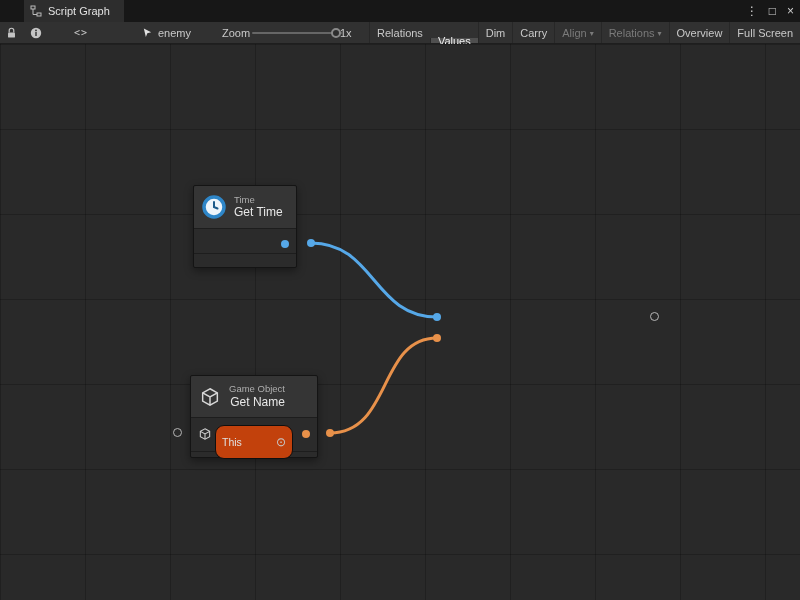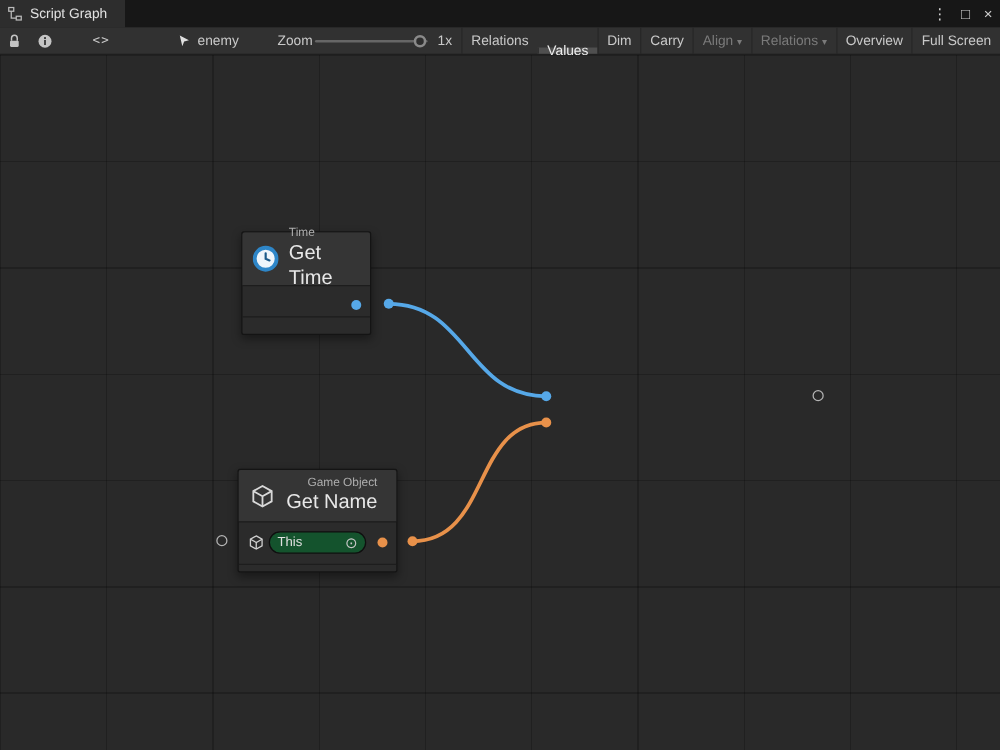--- a/index.html
+++ b/index.html
@@ -1,21 +1,21 @@
 <!DOCTYPE html>
 <html><head>
 <meta charset="utf-8">
 <style>
   * { box-sizing: border-box; margin: 0; padding: 0; }
   html,body { width:800px; height:600px; overflow:hidden; }
   body { font-family:"Liberation Sans",sans-serif; background:#2a2a2a; color:#ddd; user-select:none; }
   #app { position:relative; width:800px; height:600px; }
 
   
-  .titlebar { position:absolute; top:0; left:0; right:0; height:22px; background:#171717; display:flex; align-items:center; }
+  .titlebar { position:absolute; top:0; left:0; right:0; height:22px; background:#171717; display:flex; align-items:center;padding-left:24px; }
   .tab { height:22px; display:flex; align-items:center; gap:6px; padding:0 14px 0 6px; background:#2d2d2d; font-size:11px; color:#e2e2e2; }
   .win-controls { position:absolute; right:6px; top:0; height:22px; display:flex; align-items:center; gap:11px; font-size:12px; color:#cfcfcf; }
   .win-controls span { cursor:default; }
 
   
   .toolbar { position:absolute; top:22px; left:0; right:0; height:22px; background:#313131; border-bottom:1px solid #1e1e1e; font-size:11px; color:#c9c9c9; }
   .toolbar .abs { position:absolute; top:0; height:21px; display:flex; align-items:center; }
   .tb-btns { position:absolute; right:0; top:0; height:21px; display:flex; }
   .tb-btn { display:flex; align-items:center; gap:3px; padding:0 7px; border-left:1px solid #272727; white-space:nowrap; }
   .tb-btn.active { background:#4f4f4f; color:#eee;margin-top:16px; }
@@ -33,40 +33,40 @@
   }
   .wires { position:absolute; left:0; top:0; }
 
   
   .node { position:absolute; background:#2b2b2b; border:1px solid #141414; border-radius:2px; box-shadow:0 3px 8px rgba(0,0,0,.4); }
   .node.selected { border:1px solid #4a8fe0; box-shadow:0 0 0 1px rgba(74,143,224,.35), 0 3px 8px rgba(0,0,0,.4); }
   .hdrblock { position:absolute; left:0; top:0; right:0; background:#353535; border-radius:2px 2px 0 0; }
   .node-header { position:absolute; left:0; top:0; right:0; display:flex; align-items:center; gap:8px; padding:0 8px; }
   .ntxt { display:flex; flex-direction:column; line-height:1.25; }
   .cat { font-size:9.5px; color:#aeaeae; }
-  .ttl { font-size:16px; color:#e8e8e8; }
+  .ttl { font-size:12px; color:#e8e8e8; }
   .sep { position:absolute; left:0; right:0; height:1px; background:#1d1d1d; }
   .port-dot { position:absolute; width:8px; height:8px; border-radius:50%; }
   .dot-blue { background:#56a8e8; }
   .dot-orange { background:#e8914a; }
   .dot-gray { background:#9c9c9c; }
   .plabel { position:absolute; font-size:11px; color:#cfcfcf; }
   .empty-port { position:absolute; width:9px; height:9px; border:1px solid #b5b5b5; border-radius:50%; }
 
   
   .fx { position:absolute; left:12px; top:6px; font-family:"DejaVu Serif",serif; font-style:italic; font-weight:bold; font-size:17px; color:#f0f0f0; }
   .f-title { position:absolute; left:40px; top:12px; font-size:12px; color:#e8e8e8; }
   .expr { position:absolute; left:40px; top:30px; width:152px; height:32px; background:#1f1f1f; border:1px solid #848484; border-radius:3px; padding:2px 5px; overflow:hidden; }
   .expr-text { display:block; width:118px; font-size:10.5px; line-height:13px; color:#e2e2e2; }
   .inputs-label { position:absolute; left:44px; top:67px; font-size:11px; color:#d2d2d2; }
   .inputs-count { position:absolute; left:84px; top:64px; width:15px; height:15px; background:#454545; border:1px solid #1a1a1a; border-radius:2px; font-size:10px; line-height:14px; text-align:center; color:#e2e2e2; }
 
   
   .mini-icon { position:absolute; display:inline-flex; }
-  .this-field { position:absolute; display:flex; align-items:center; background:#14532d; border:1px solid #0f0f0f; border-radius:9px; padding:0 6px; font-size:10.5px; color:#e0e0e0; }
+  .this-field { position:absolute; display:flex; align-items:center; background:#c2410c; border:1px solid #0f0f0f; border-radius:9px; padding:16px 6px; font-size:10.5px; color:#e0e0e0; }
   .picker { margin-left:auto; font-size:12px; color:#c8c8c8; line-height:1; }
 </style>
 </head>
 <body>
 
 <div id="app">
 
   <div class="titlebar">
     <div class="tab">
       <svg width="12" height="12" viewBox="0 0 12 12">
@@ -105,21 +105,21 @@
       </svg>
       <span>enemy</span>
     </div>
 
     <div class="abs" style="left:222px">Zoom</div>
     <div class="abs" style="left:252px">
       <div class="slider-track">
         <div class="slider-knob" style="left:79px"></div>
       </div>
     </div>
-    <div class="abs" style="left:350px">1x</div>
+    <div class="abs" style="left:340px">1x</div>
 
     <div class="tb-btns">
       <div class="tb-btn">
           <span>Relations</span>
         </div>
       <div class="tb-btn active">
           <span>Values</span>
         </div>
       <div class="tb-btn">
           <span>Dim</span>

